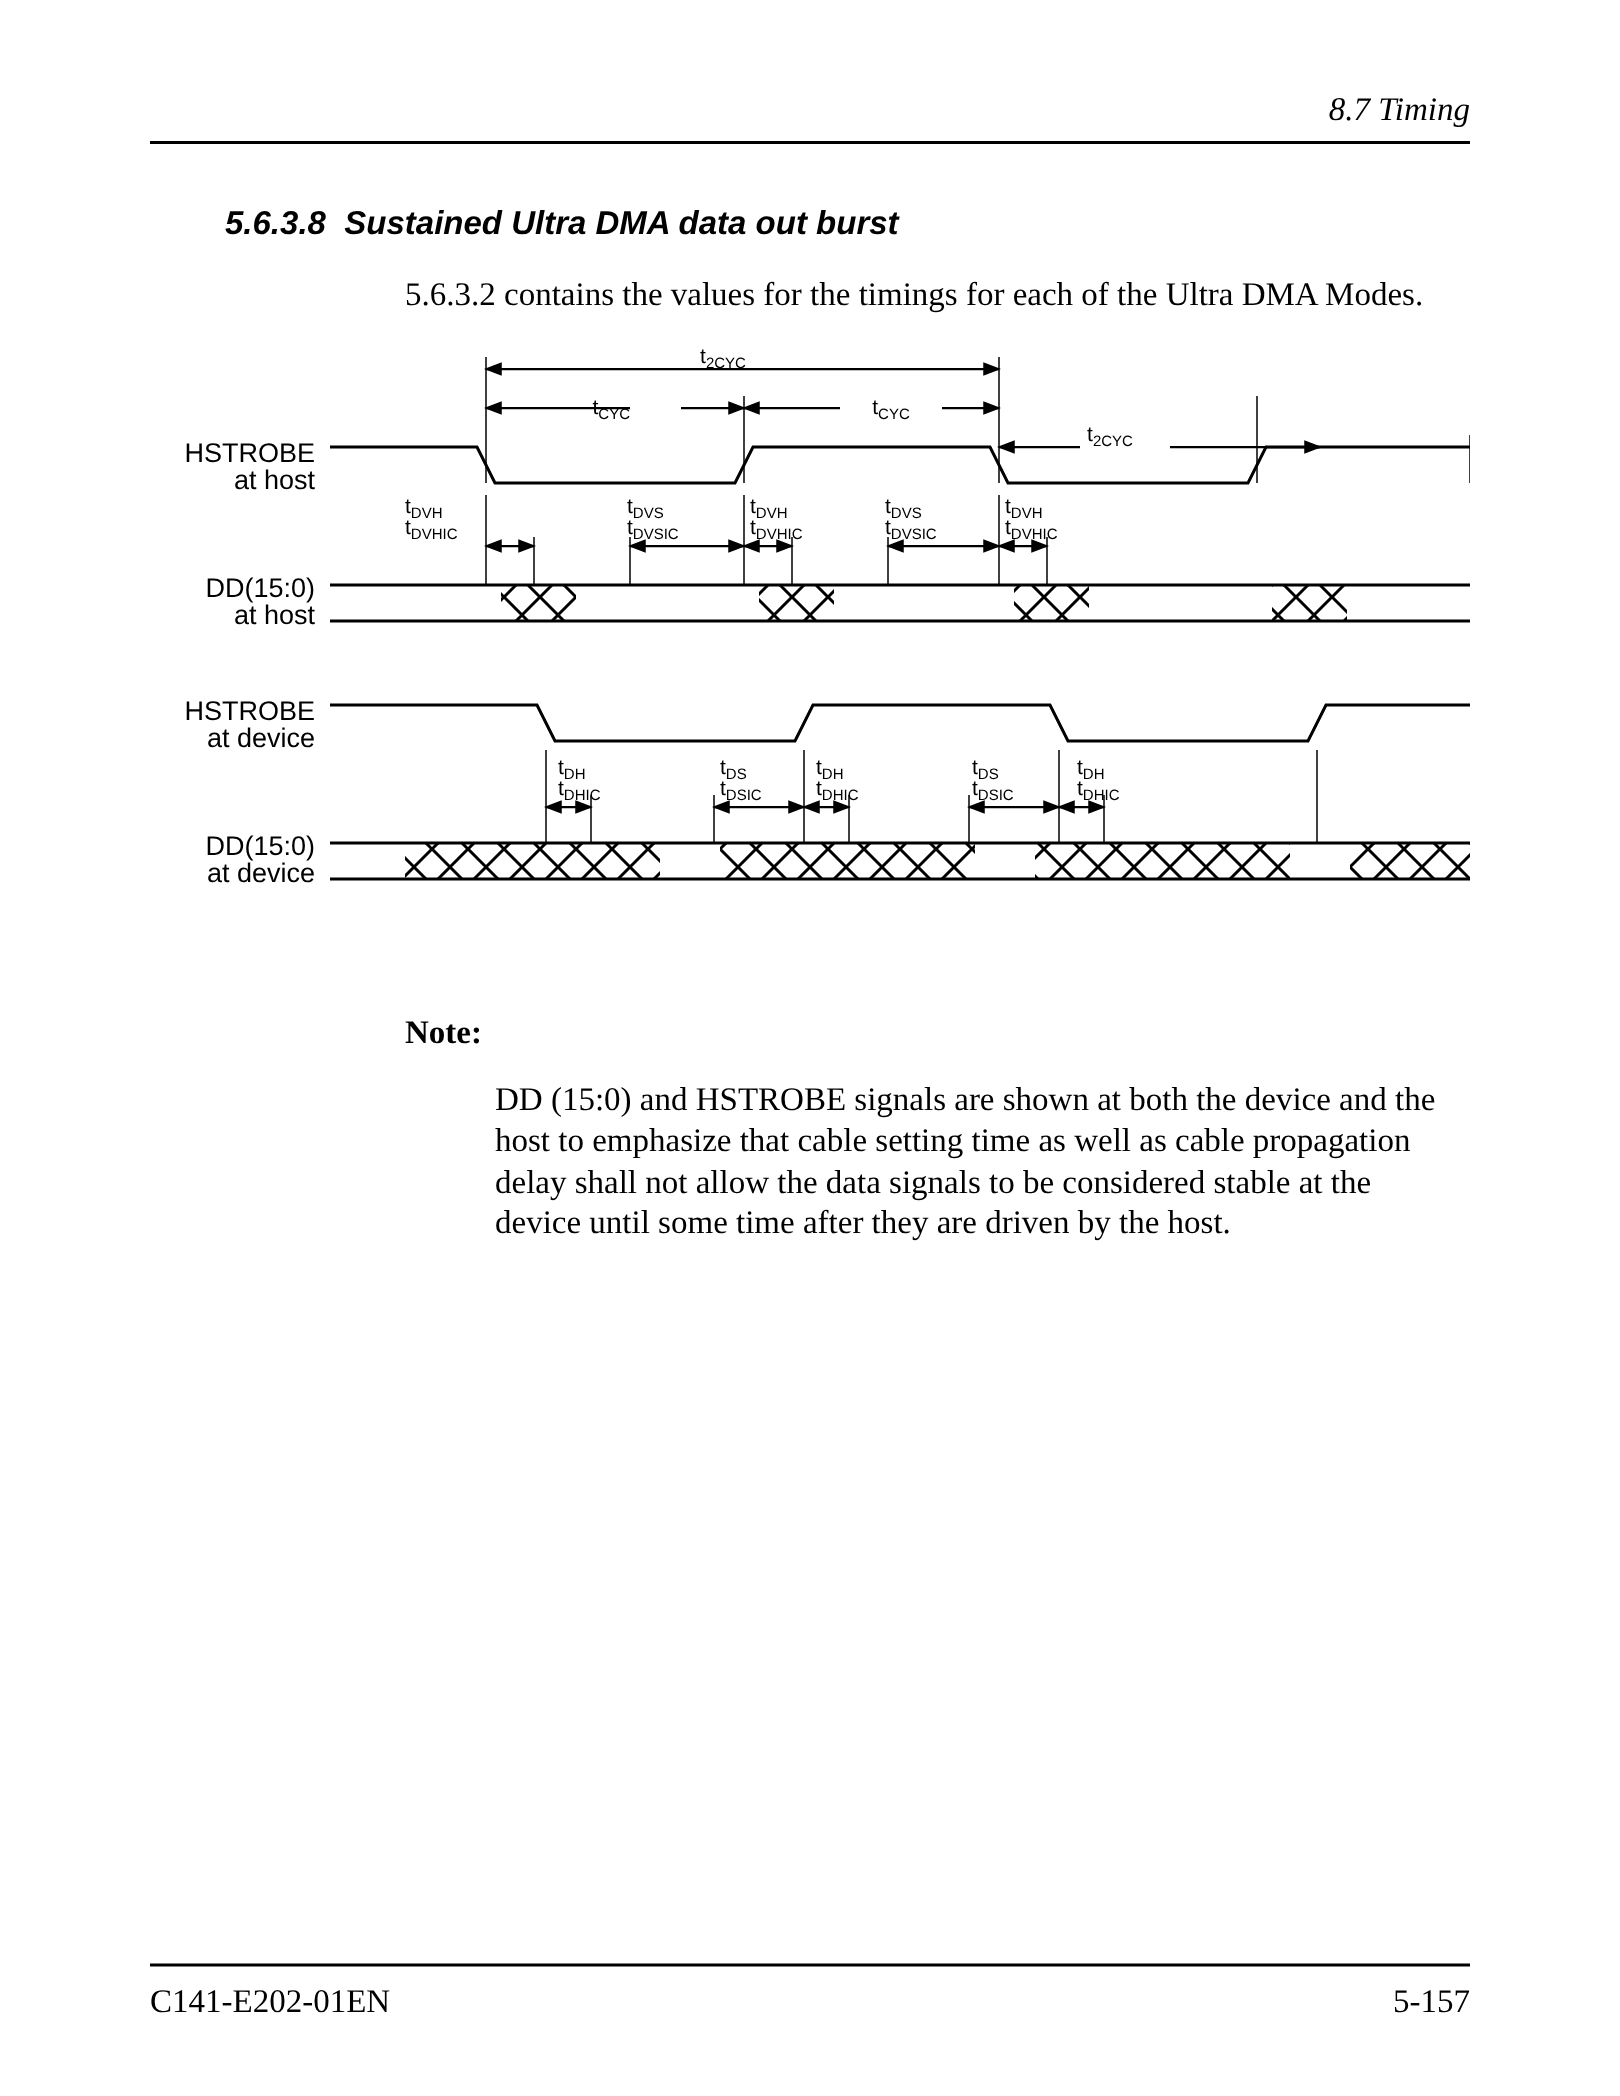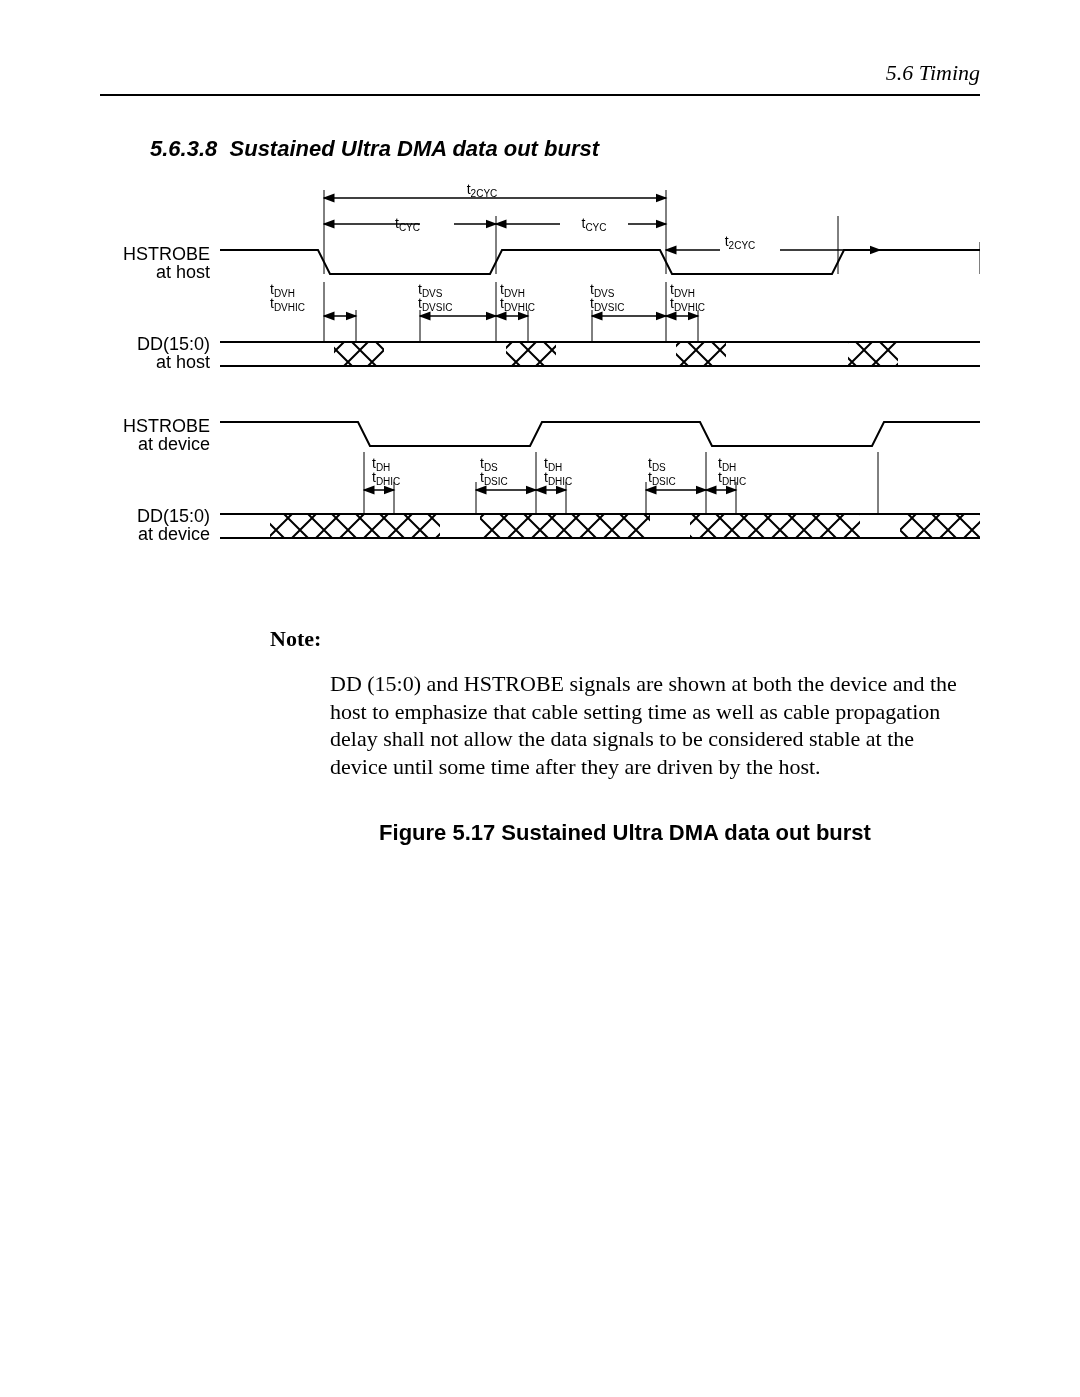--- a/index.html
+++ b/index.html
@@ -84,27 +84,28 @@
   }
   
   .svgtxt { font-family: Arial, Helvetica, sans-serif; font-size: 14px; }
   .siglabel { font-family: Arial, Helvetica, sans-serif; font-size: 18px; }
   .sub { font-size: 10px; }
 </style>
 </head>
 <body>
 
 <div class="page">
-  <div class="header-right">5.6  Timing</div>
+  <div class="header-right">8.7  Timing</div>
   <hr class="rule">
 
   <div class="section-heading">
     <span>5.6.3.8</span>&nbsp;&nbsp;<span>Sustained Ultra DMA data out burst</span>
   </div>
 
+  <div class="intro-para">5.6.3.2 contains the values for the timings for each of the Ultra DMA Modes.</div>
 
   <div class="diagram-wrap">
     <svg width="860" height="400" viewBox="0 0 860 400">
       <defs>
         <marker id="arrR" markerWidth="8" markerHeight="8" refX="7" refY="4" orient="auto">
           <path d="M0,1 L8,4 L0,7 Z" fill="#000"></path>
         </marker>
         <marker id="arrL" markerWidth="8" markerHeight="8" refX="1" refY="4" orient="auto">
           <path d="M8,1 L0,4 L8,7 Z" fill="#000"></path>
         </marker>
@@ -222,15 +223,21 @@
       <text class="svgtxt" x="598" y="286">t<tspan class="sub" dy="3">DH</tspan></text>
       <text class="svgtxt" x="598" y="300">t<tspan class="sub" dy="3">DHIC</tspan></text>
       <line x1="586" y1="308" x2="616" y2="308" stroke="#000" stroke-width="1.5" marker-start="url(#arrL)" marker-end="url(#arrR)"></line>
       <line x1="616" y1="300" x2="616" y2="332" stroke="#000" stroke-width="1"></line>
     </svg>
   </div>
 
   <div class="note-label">Note:</div>
   <div class="note-body">DD (15:0) and HSTROBE signals are shown at both the device and the host to emphasize that cable setting time as well as cable propagation delay shall not allow the data signals to be considered stable at the device until some time after they are driven by the host.</div>
 
-  <div class="figure-caption">Figure 5.17  Sustained Ultra DMA data out burst</div>
-
+
+  <div class="footer">
+    <hr class="footer-rule">
+    <div class="footer-row">
+      <span>C141-E202-01EN</span>
+      <span>5-157</span>
+    </div>
+  </div>
 </div>
 
 </body></html>

